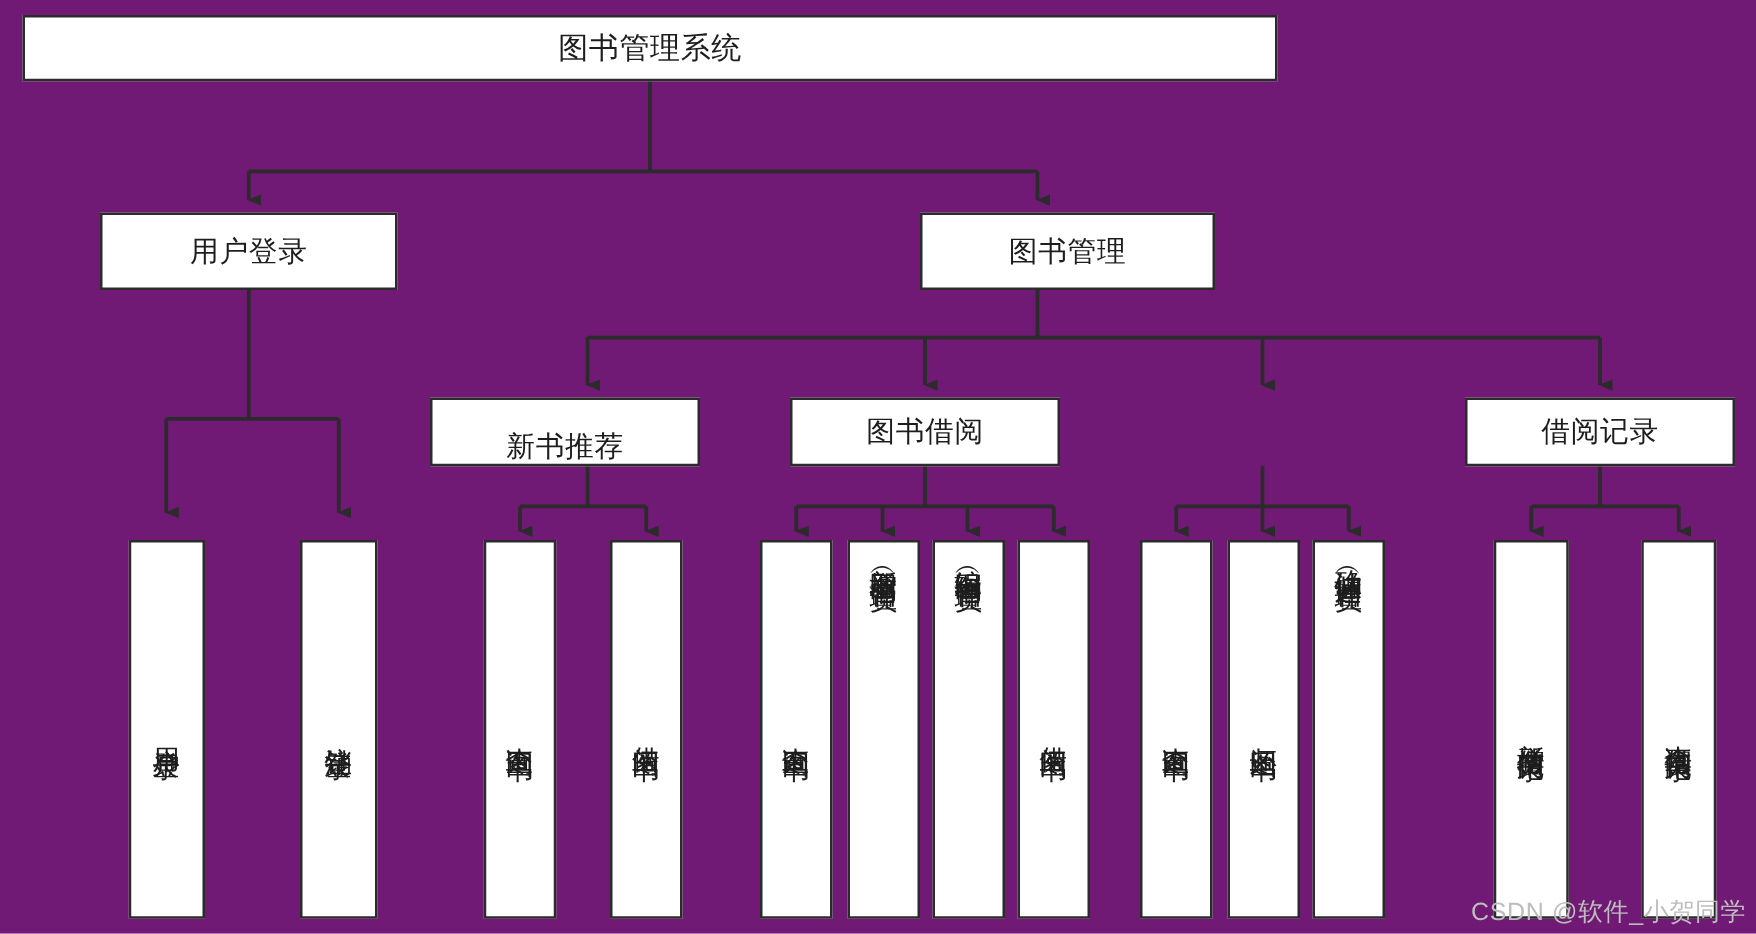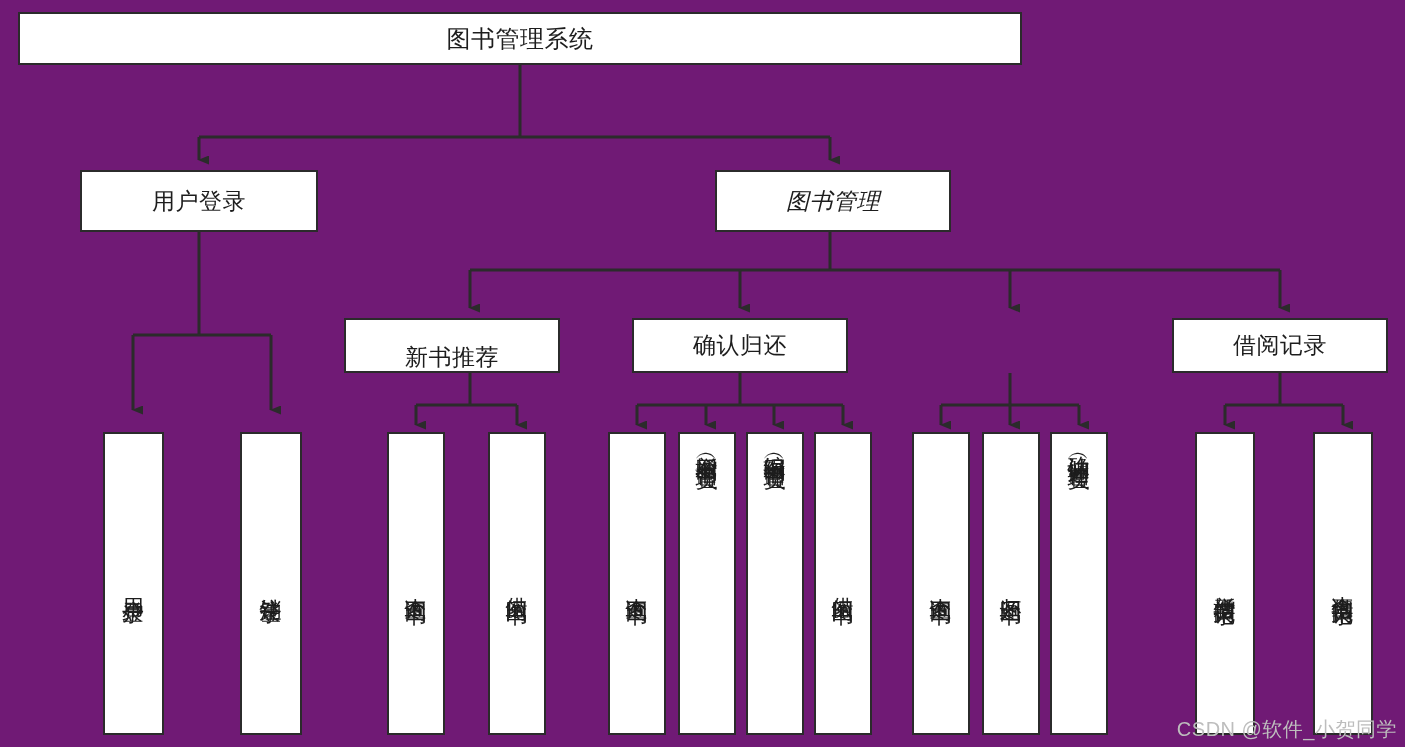--- a/index.html
+++ b/index.html
@@ -137,29 +137,29 @@
     </g>
   </svg>
 
   <div class="node h-node root" style="left:18px; top:12px; width:1004px; height:53px;">
     <span class="node-label">图书管理系统</span>
   </div>
 
   <div class="node h-node" style="left:80px; top:170px; width:238px; height:62px;">
     <span class="node-label">用户登录</span>
   </div>
-  <div class="node h-node" style="left:715px; top:170px; width:236px; height:62px;font-style:italic;">
+  <div class="node h-node" style="left:736px; top:170px; width:236px; height:62px;">
     <span class="node-label">图书管理</span>
   </div>
 
   <div class="node h-node" style="left:344px; top:318px; width:216px; height:55px;align-items:flex-end;">
     <span class="node-label">新书推荐</span>
   </div>
   <div class="node h-node" style="left:632px; top:318px; width:216px; height:55px;">
-    <span class="node-label">确认归还</span>
+    <span class="node-label">图书借阅</span>
   </div>
   <div class="node h-node" style="left:1172px; top:318px; width:216px; height:55px;">
     <span class="node-label">借阅记录</span>
   </div>
 
   <div class="node v-node center-text" style="left:103px; top:432px; width:61px; height:303px;">
     <span class="node-label">用户登录</span>
   </div>
   <div class="node v-node center-text" style="left:240px; top:432px; width:62px; height:303px;">
     <span class="node-label">注销登录</span>

